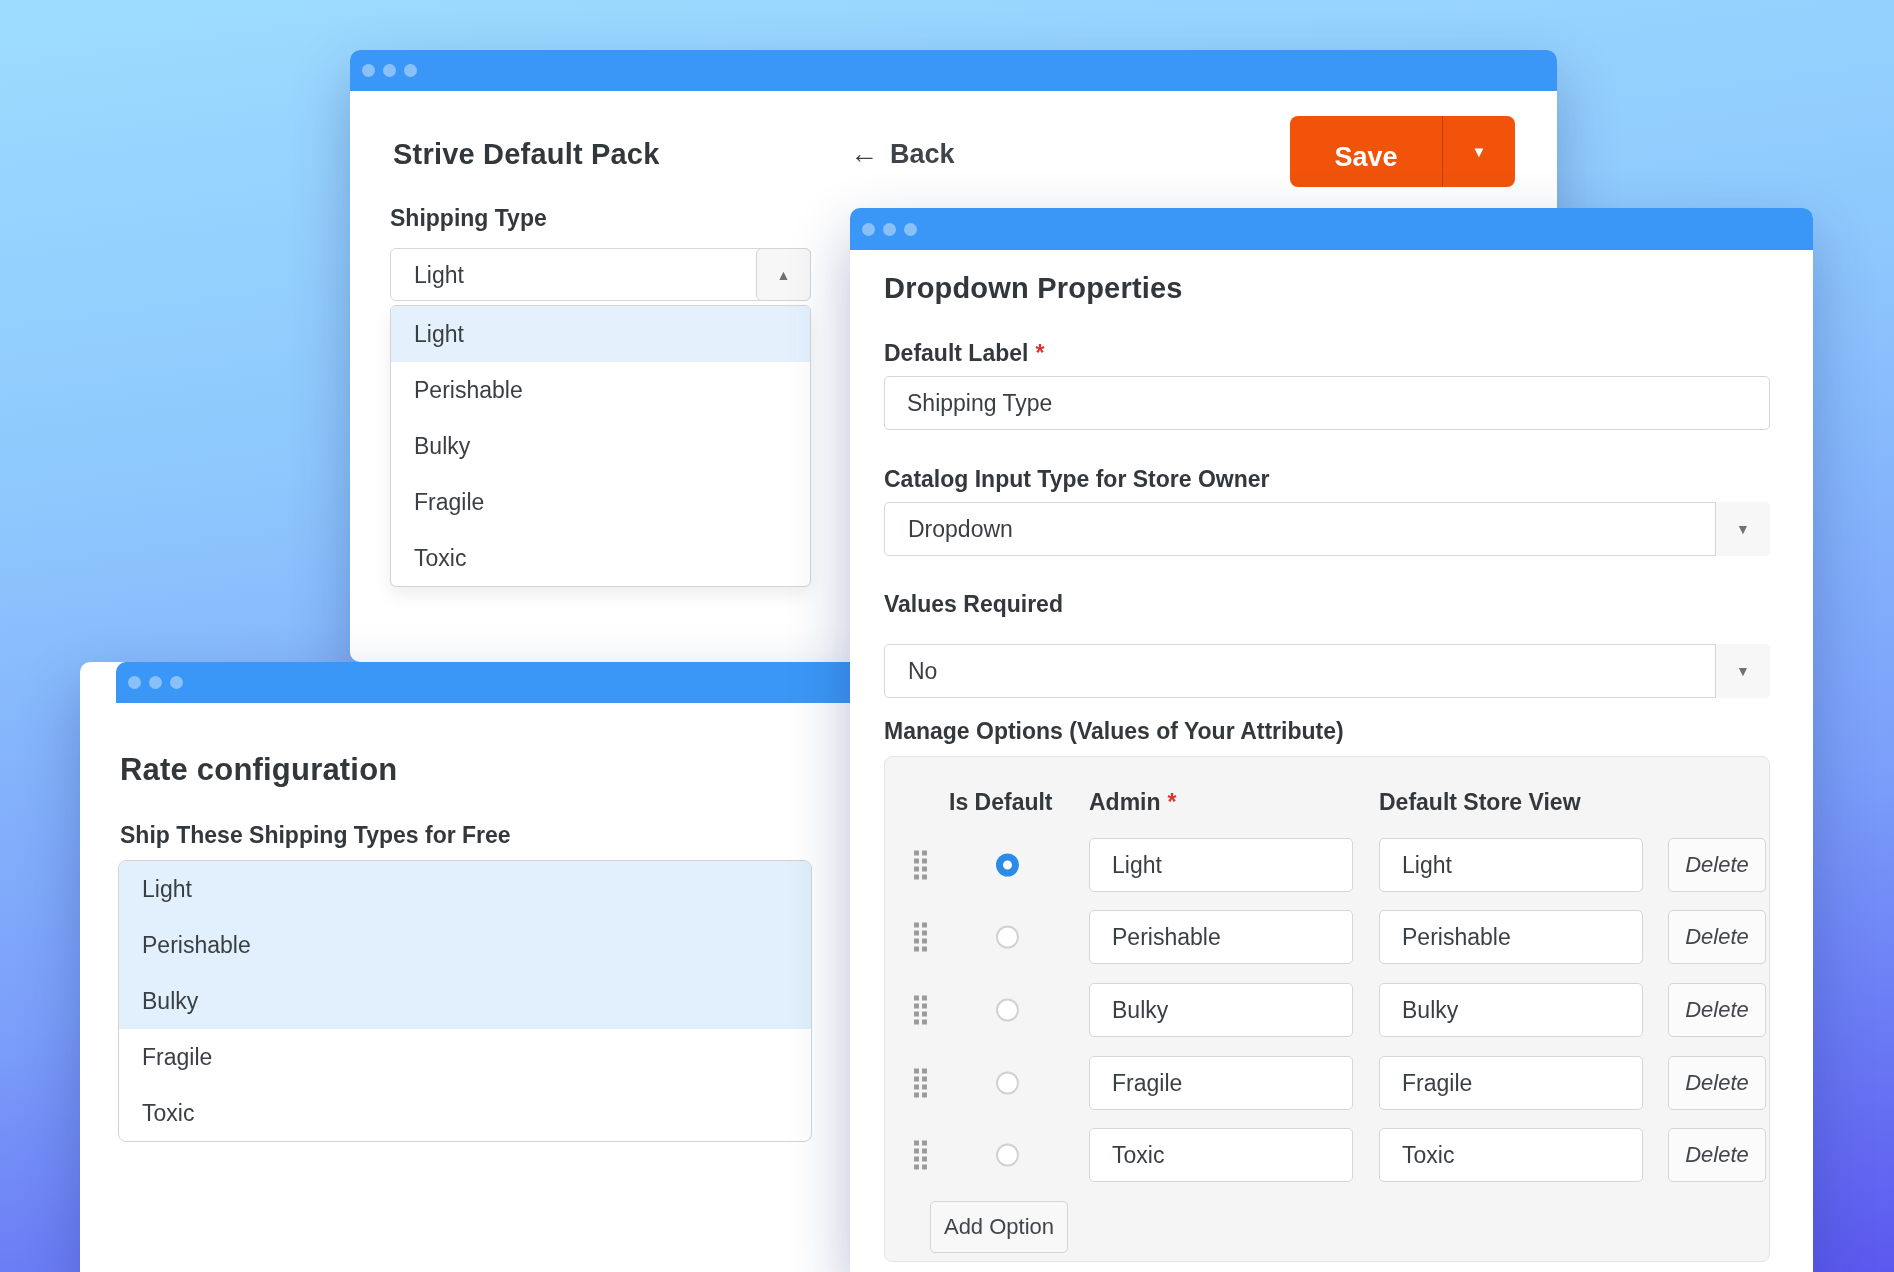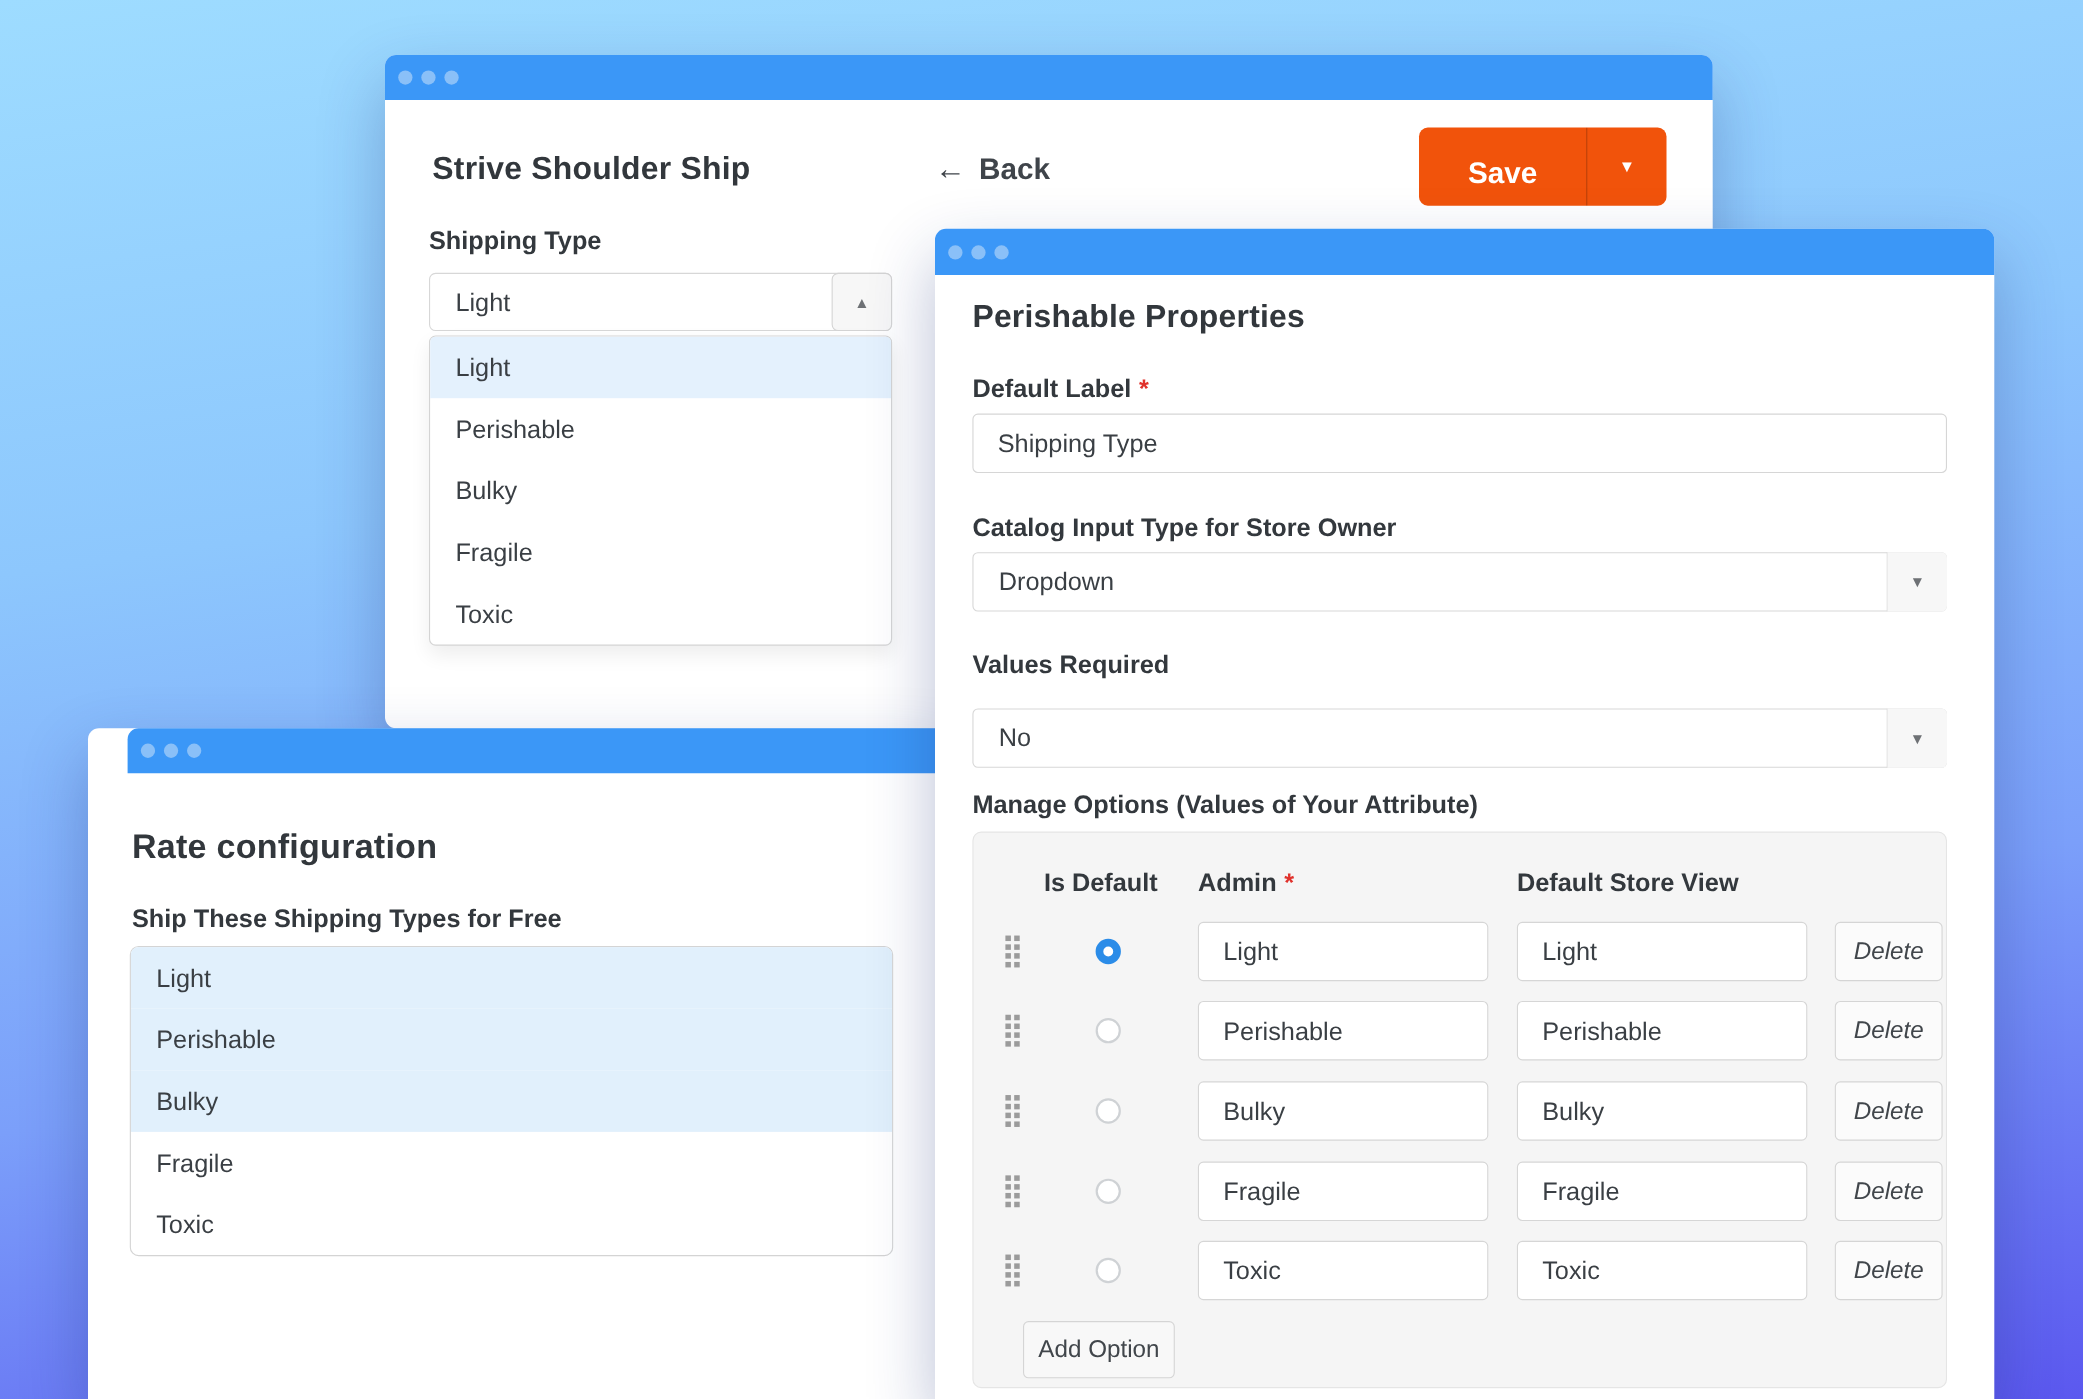--- a/index.html
+++ b/index.html
@@ -54,21 +54,21 @@
 
 <div class="canvas">
 
   <div class="win" style="left:350px;top:50px;width:1207px;height:612px;border-radius:10px;">
     <div class="bar">
       <span class="dot"></span>
       <span class="dot"></span>
       <span class="dot"></span>
     </div>
 
-    <h1 class="win-title" style="left:43px;top:88px;">Strive Shoulder Ship</h1>
+    <h1 class="win-title" style="left:43px;top:88px;">Strive Default Pack</h1>
 
     <div class="back" style="left:500px;top:88px;">
       <span class="arr">←</span>
       <span>Back</span>
     </div>
 
 
     <div class="btn btn-save" style="left:940px;top:66px;width:225px;height:71px;">
       <span class="save-main">Save</span>
       <span class="save-div"></span>
@@ -115,21 +115,21 @@
     </ul>
   </div>
 
   <div class="win" style="left:850px;top:208px;width:963px;height:1064px;border-radius:10px 10px 0 0;">
     <div class="bar" style="height:42px;">
       <span class="dot"></span>
       <span class="dot"></span>
       <span class="dot"></span>
     </div>
 
-    <h1 class="win-title" style="left:34px;top:64px;">Perishable Properties</h1>
+    <h1 class="win-title" style="left:34px;top:64px;">Dropdown Properties</h1>
 
     <div class="field-label" style="left:34px;top:132px;">
       <span>Default Label</span><span class="req">*</span>
     </div>
     <input class="text-input" style="left: 34px; top: 168px; width: 886px;" value="Shipping Type">
 
     <div class="field-label" style="left:34px;top:258px;">Catalog Input Type for Store Owner</div>
     <div class="selectbox" style="left:34px;top:294px;width:886px;height:54px;border-radius:5px;">
       <span class="val">Dropdown</span>
       <span class="seg flat">

